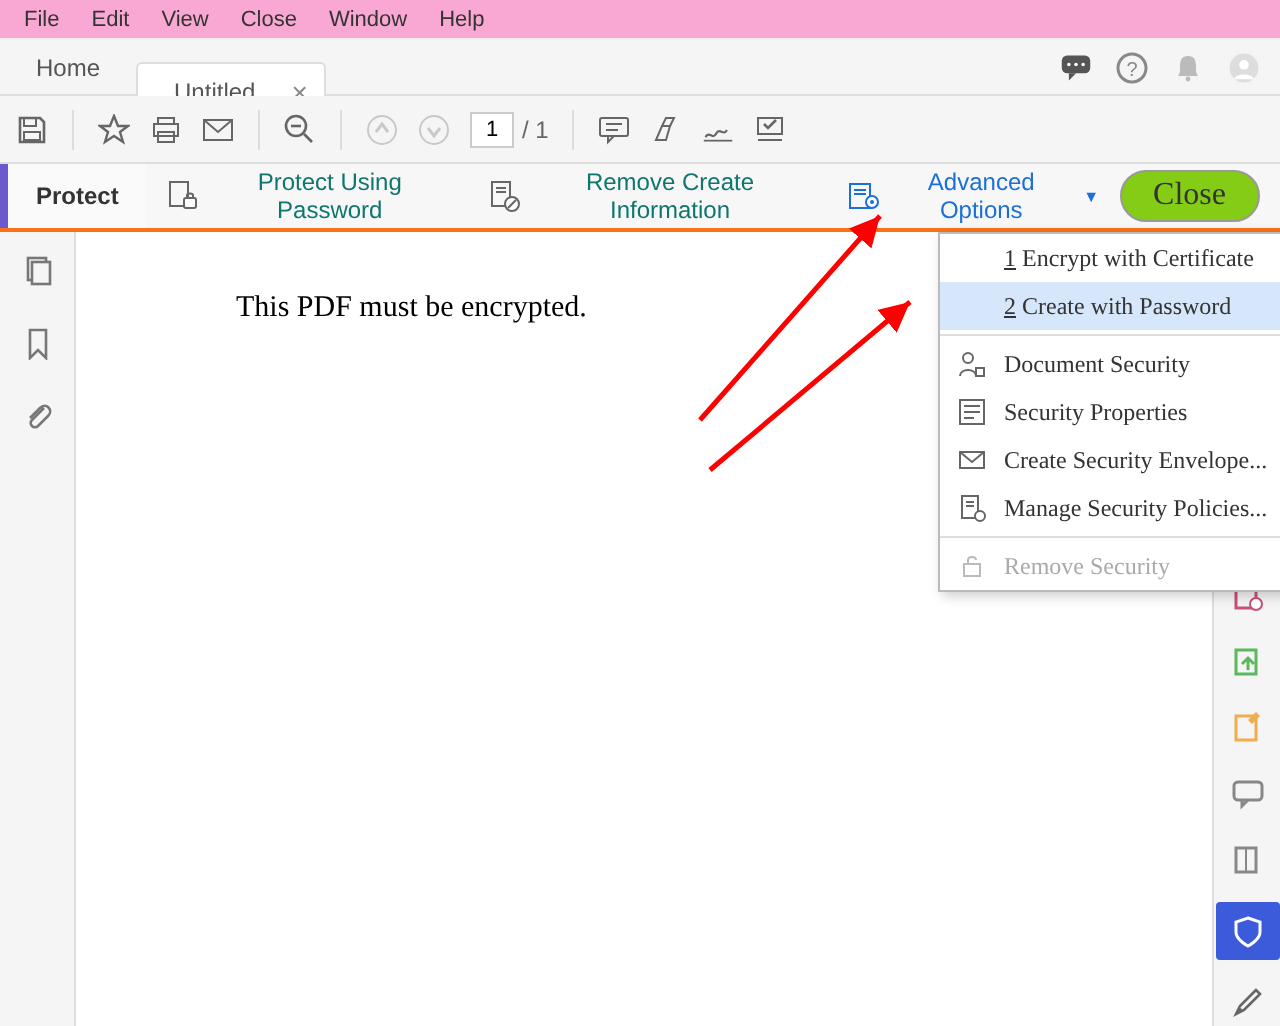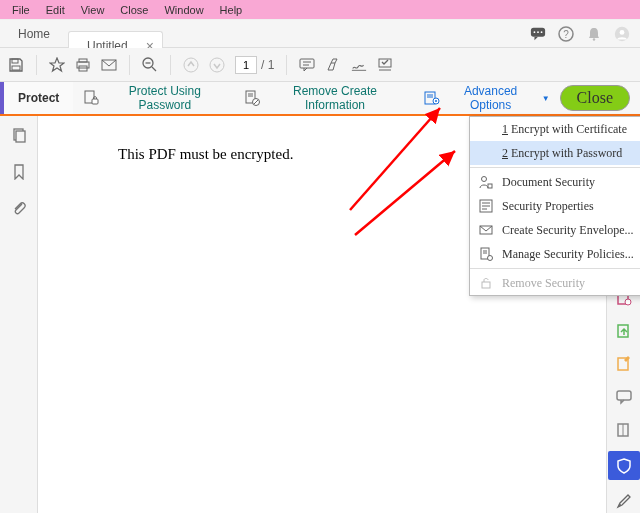--- a/index.html
+++ b/index.html
@@ -245,21 +245,21 @@
   <div class="page">
     <div style="margin-left:30px;">This PDF must be encrypted.</div>
 
     <div class="dropdown">
       <div class="item">
         <span class="ic"></span>
         <span class="txt"><span style="text-decoration:underline">1</span> <span>Encrypt with Certificate</span></span>
       </div>
       <div class="item hl">
         <span class="ic"></span>
-        <span class="txt"><span style="text-decoration:underline">2</span> <span>Encrypt with Password</span></span>
+        <span class="txt"><span style="text-decoration:underline">2</span> <span>Create with Password</span></span>
       </div>
       <hr>
       <div class="item">
         <span class="ic">
             <svg width="14" height="14" viewBox="0 0 14 14">
               <circle cx="5" cy="4" r="2.5" fill="none" stroke="#666"></circle>
               <path d="M1 13 C1 9 9 9 9 13" fill="none" stroke="#666"></path>
               <rect x="9" y="9" width="4" height="4" fill="none" stroke="#666"></rect>
             </svg>
           </span>

